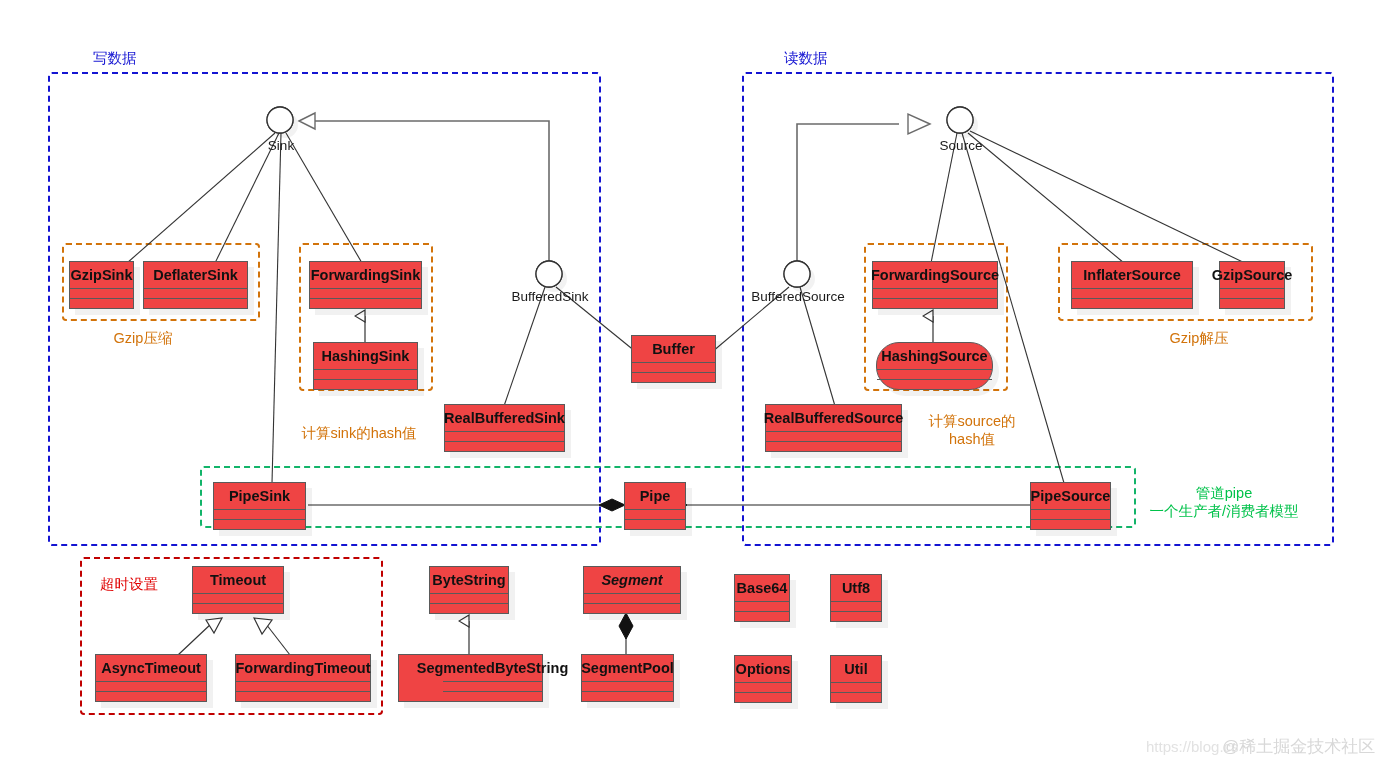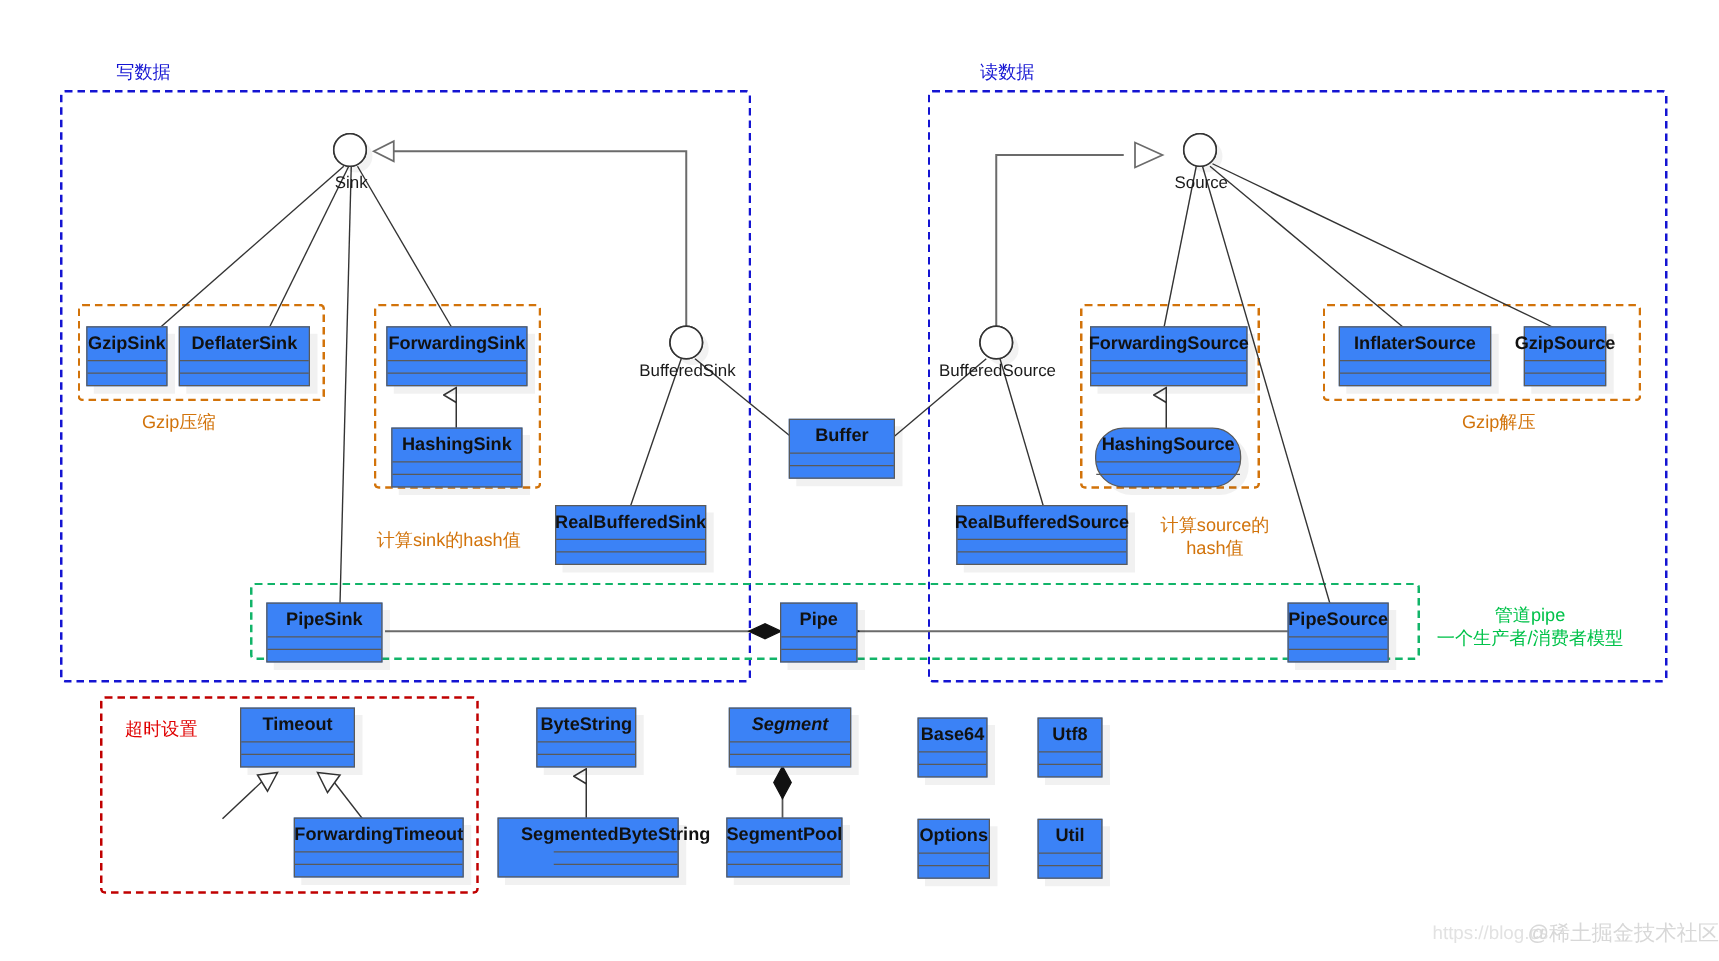--- a/index.html
+++ b/index.html
@@ -19,21 +19,21 @@
     position: absolute;
     left: 0;
     top: 0;
     width: 1375px;
     height: 769px;
   }
   
   .uml {
     position: absolute;
     box-sizing: border-box;
-    background: #3b82f6;
+    background: #ef4444;
     border: 1.6px solid #5a5a5a;
     box-shadow: 6px 6px 0 0 rgba(0,0,0,0.055);
   }
   .uml .title {
     display: flex;
     align-items: center;
     justify-content: center;
     height: 26px;
     font-size: 14.5px;
     color: #111111;
@@ -300,20 +300,25 @@
     <div class="comp"></div>
     <div class="comp last"></div>
   </div>
 
   <div class="uml" style="left:192px; top:566px; width:92px;">
     <div class="title">Timeout</div>
     <div class="comp"></div>
     <div class="comp last"></div>
   </div>
 
+  <div class="uml" style="left:95px; top:654px; width:112px;">
+    <div class="title">AsyncTimeout</div>
+    <div class="comp"></div>
+    <div class="comp last"></div>
+  </div>
 
   <div class="uml" style="left:235px; top:654px; width:136px;">
     <div class="title">ForwardingTimeout</div>
     <div class="comp"></div>
     <div class="comp last"></div>
   </div>
 
   <div class="uml" style="left:429px; top:566px; width:80px;">
     <div class="title">ByteString</div>
     <div class="comp"></div>

